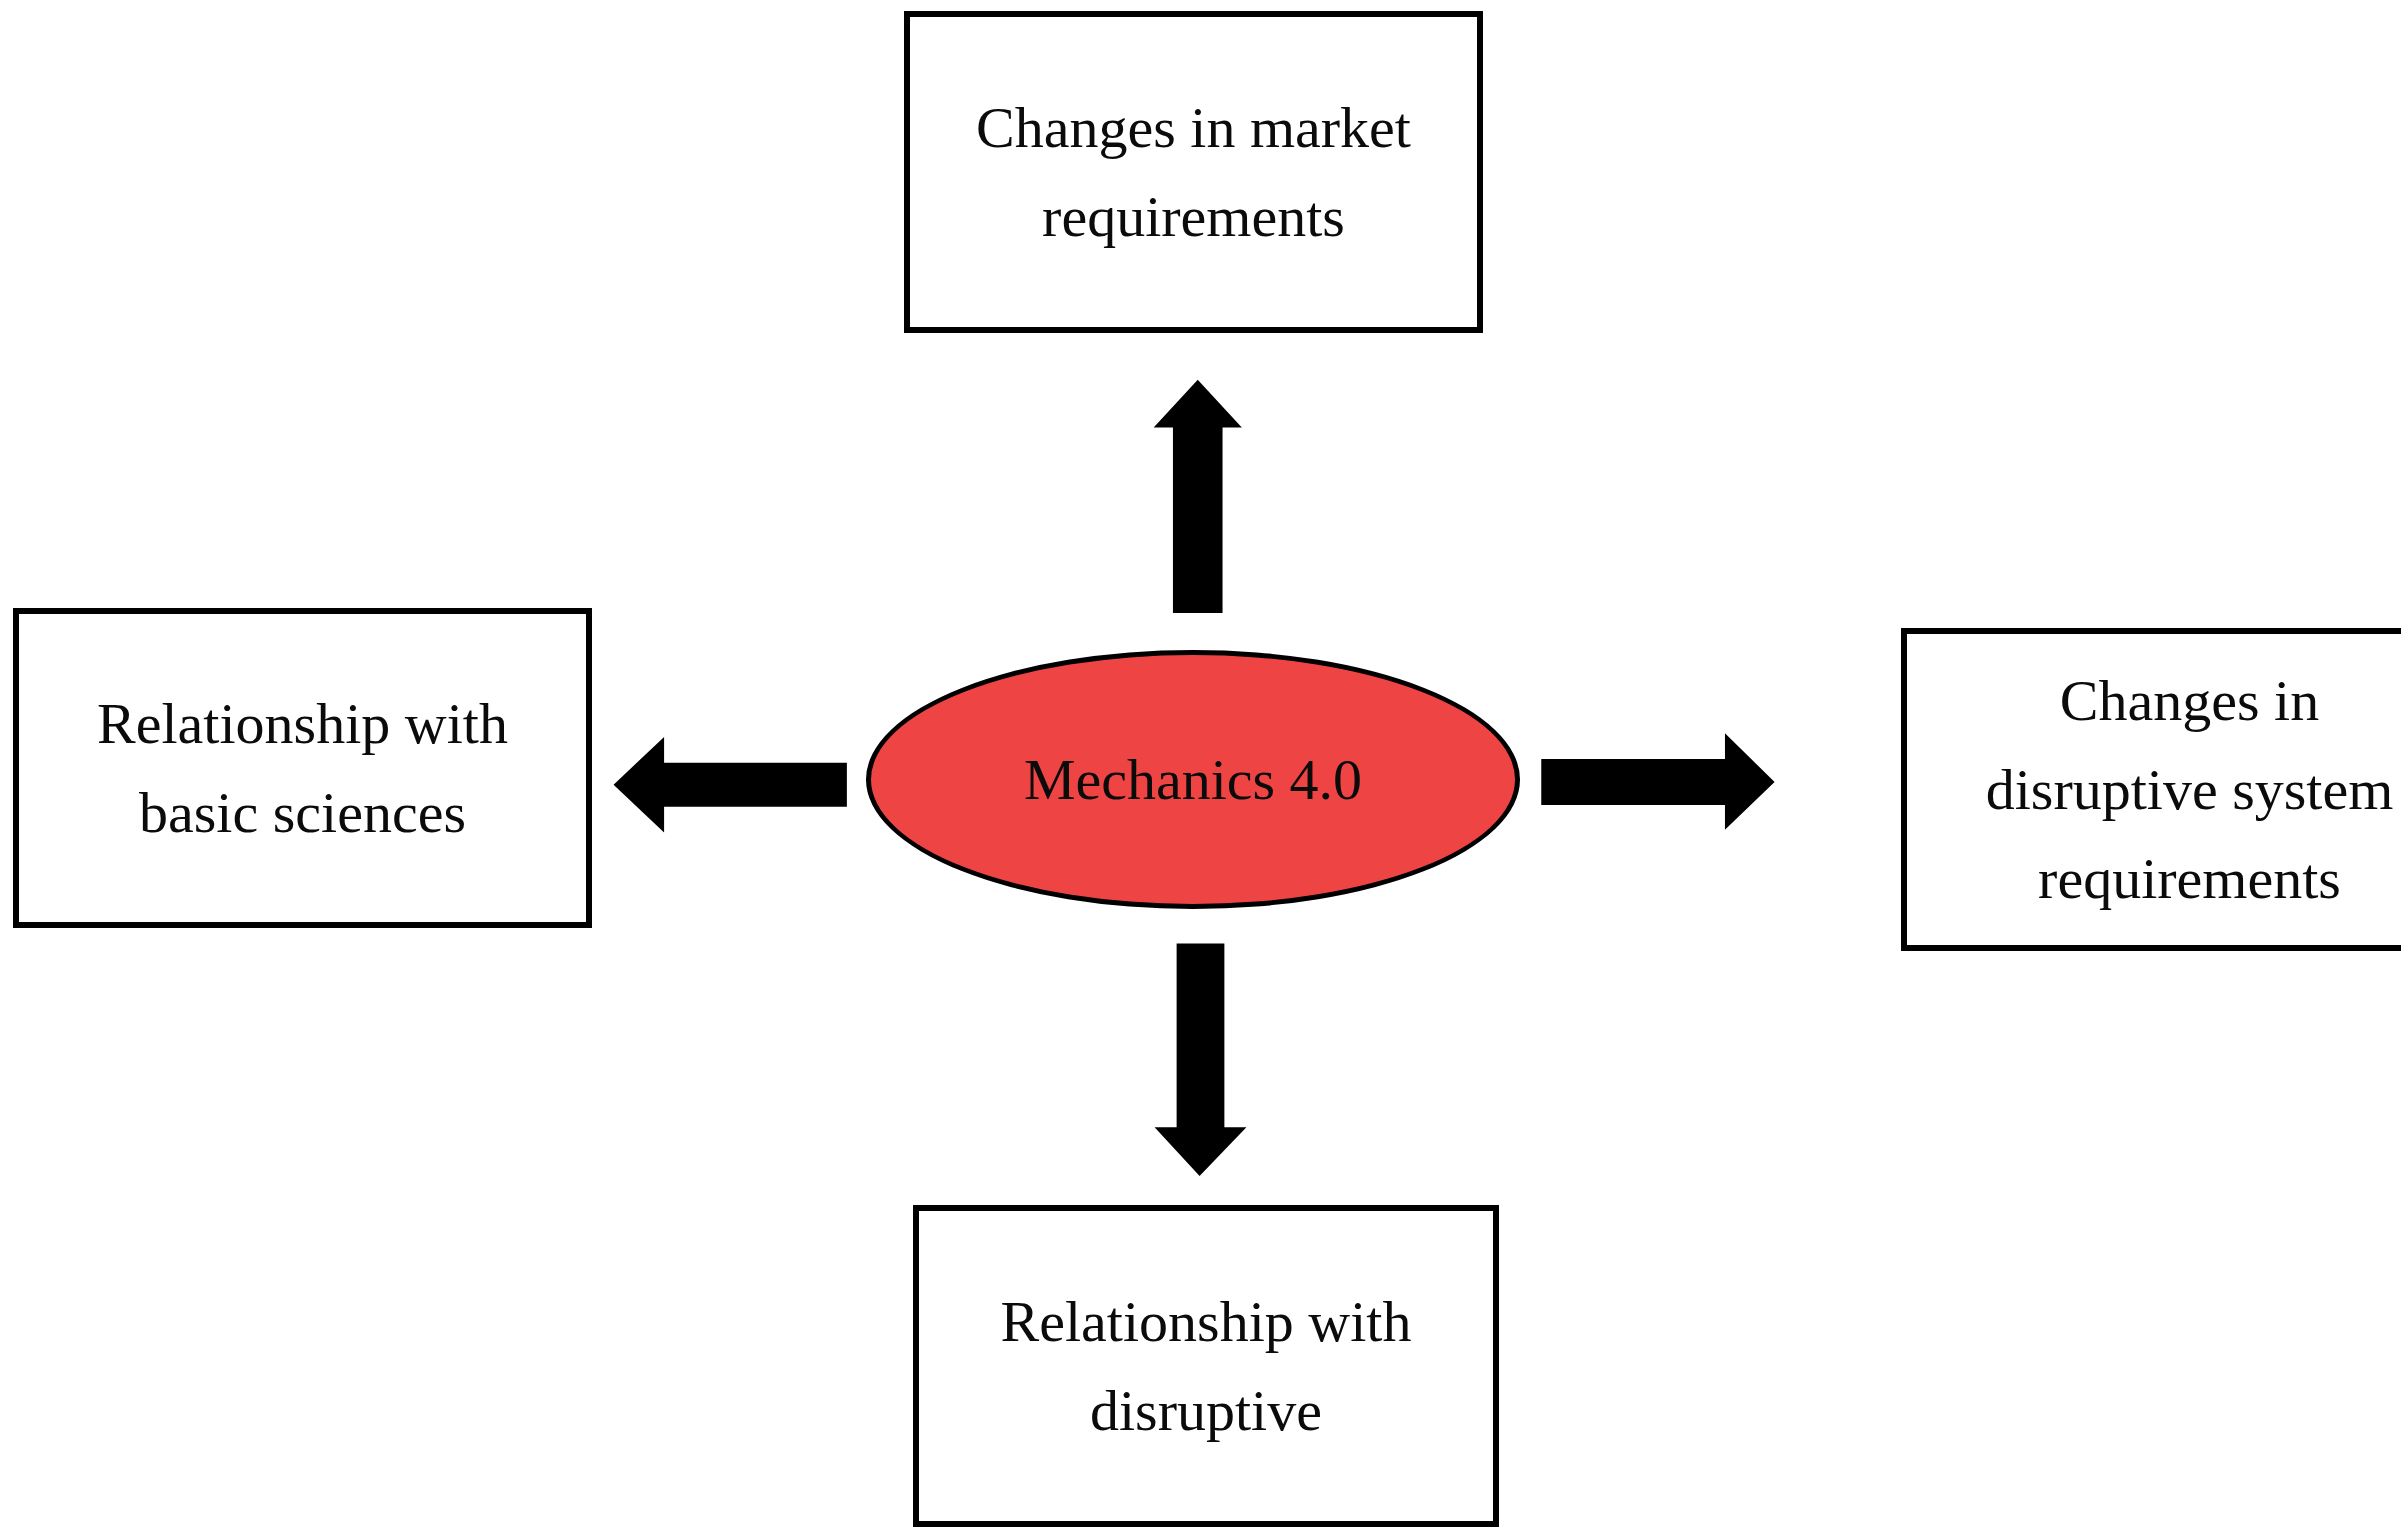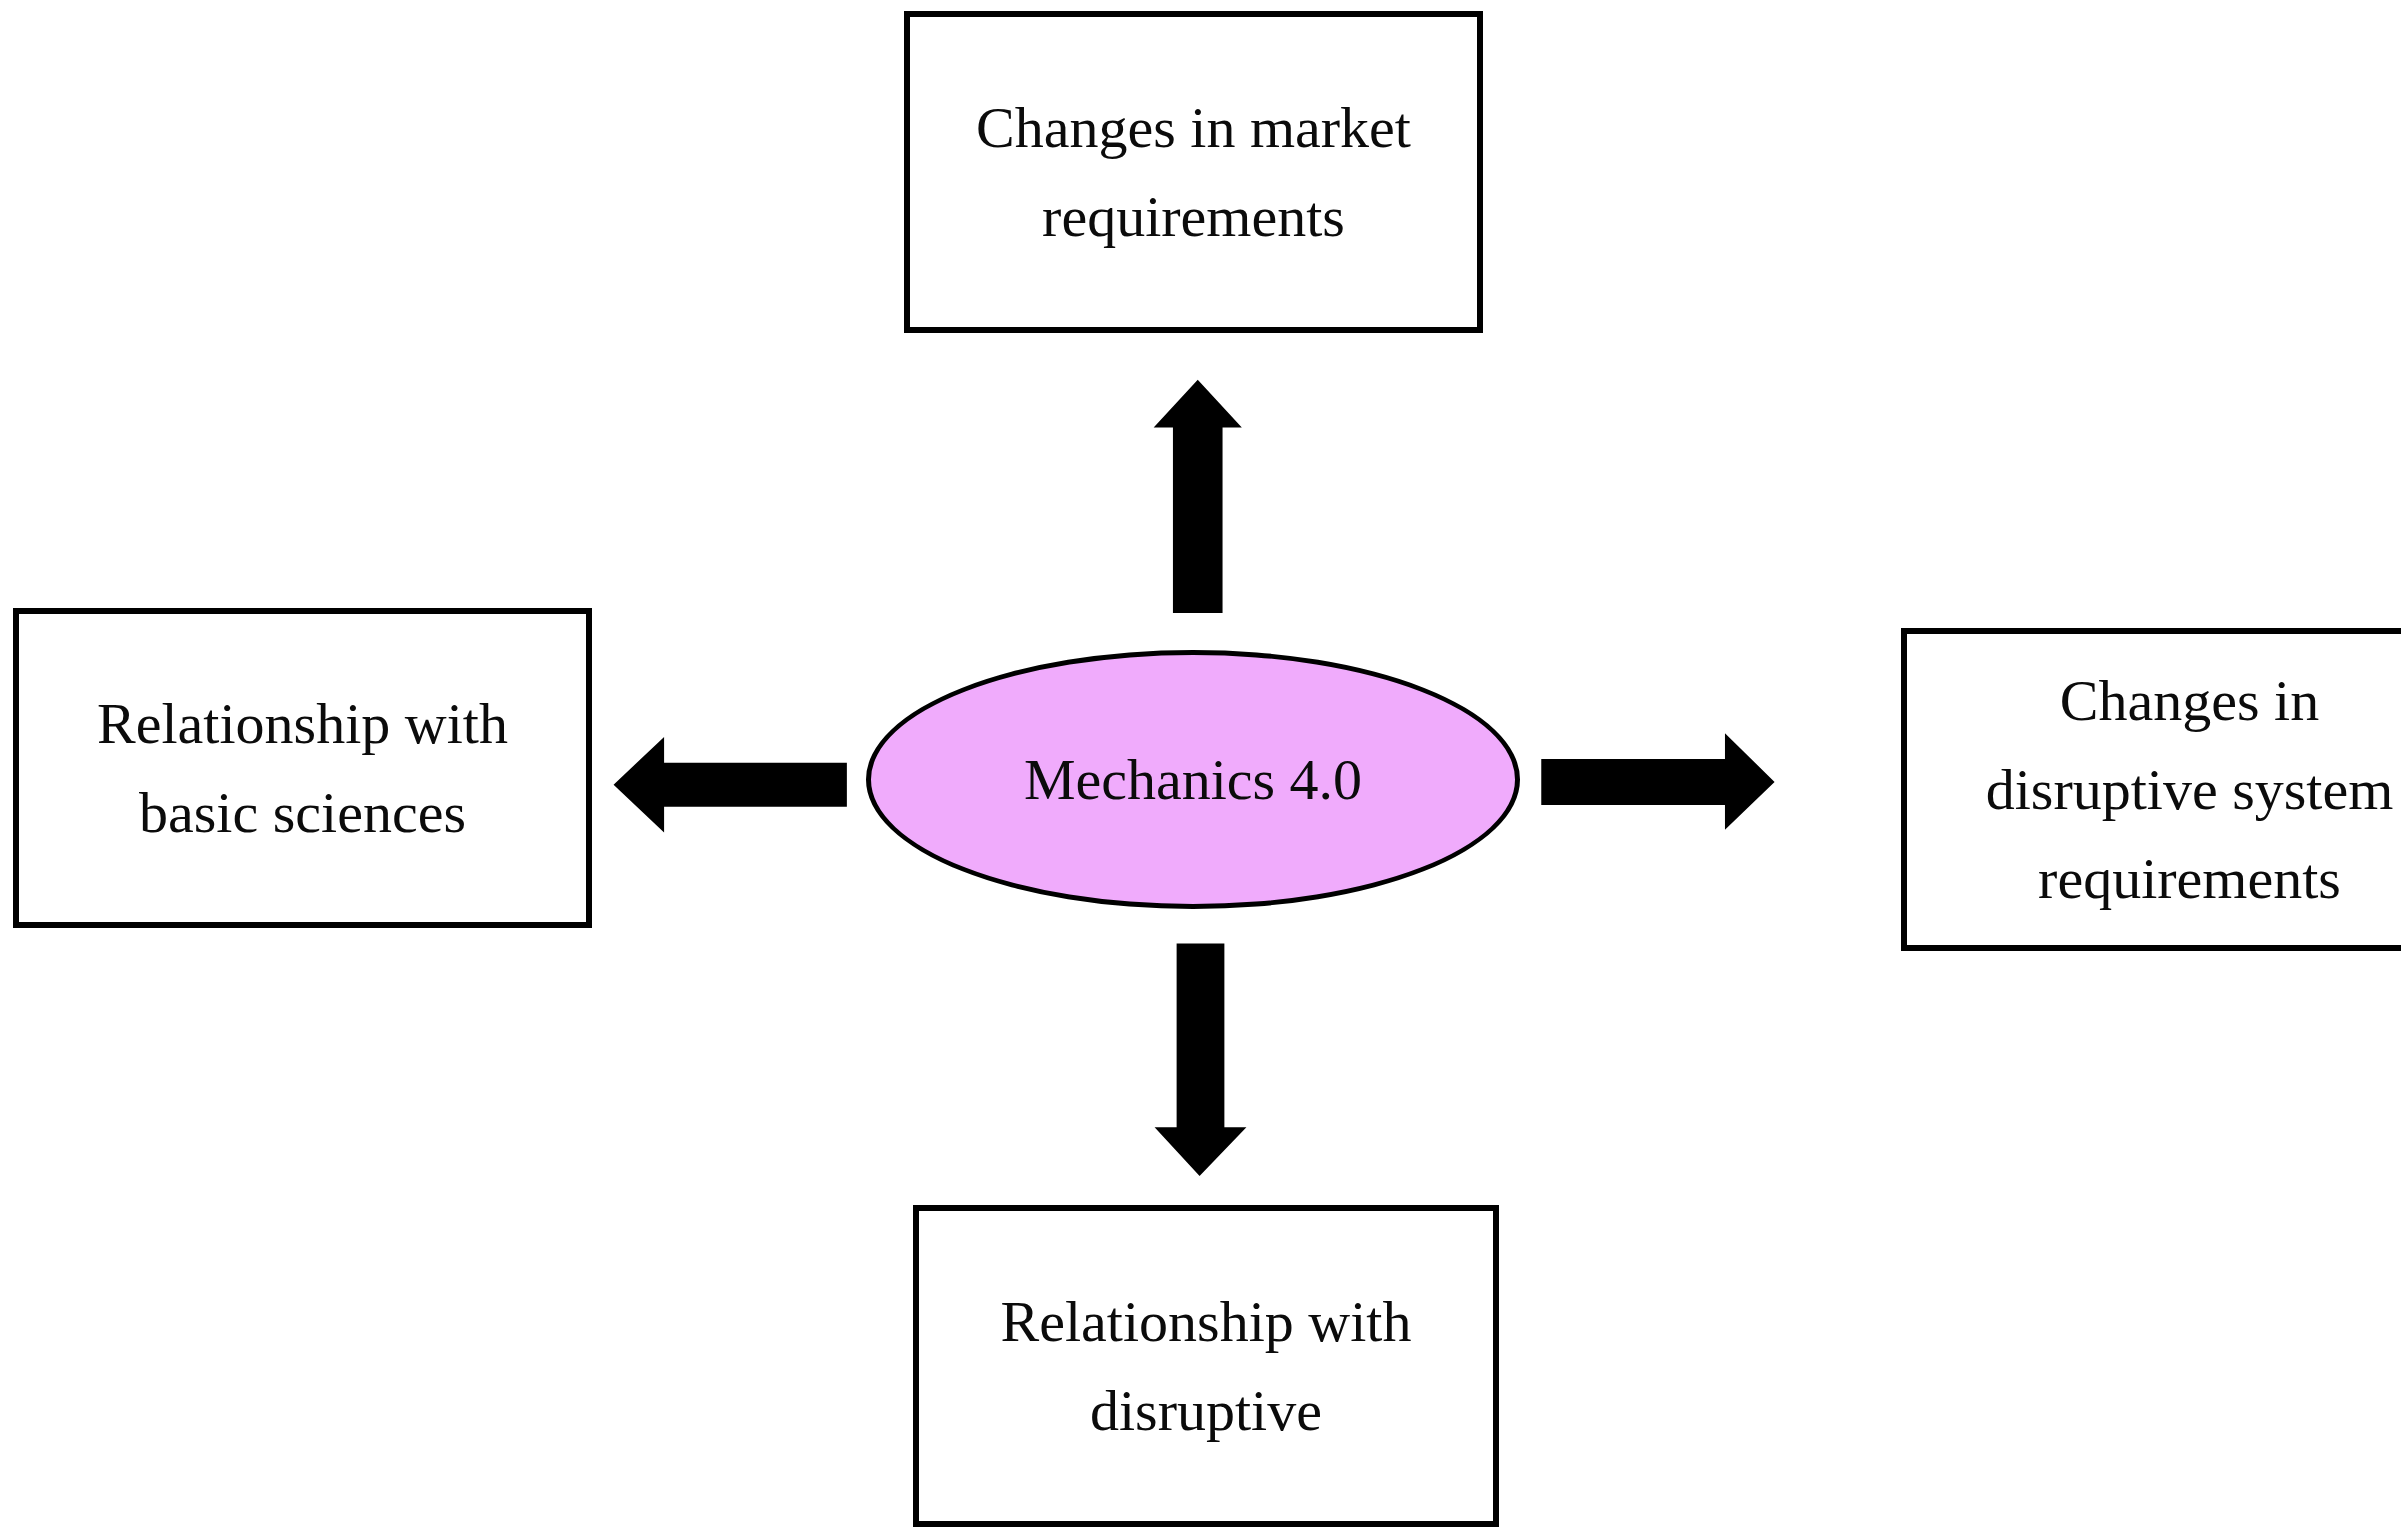--- a/index.html
+++ b/index.html
@@ -31,21 +31,21 @@
   .ellipse .line {
     font-size: 58px;
     line-height: 89px;
     white-space: nowrap;
   }
   .ellipse {
     position: absolute;
     box-sizing: border-box;
     border: 5.5px solid #000000;
     border-radius: 50%;
-    background: #f0abfc;
+    background: #ef4444;
     display: flex;
     align-items: center;
     justify-content: center;
     text-align: center;
   }
   .arrows {
     position: absolute;
     left: 0;
     top: 0;
     width: 2401px;

